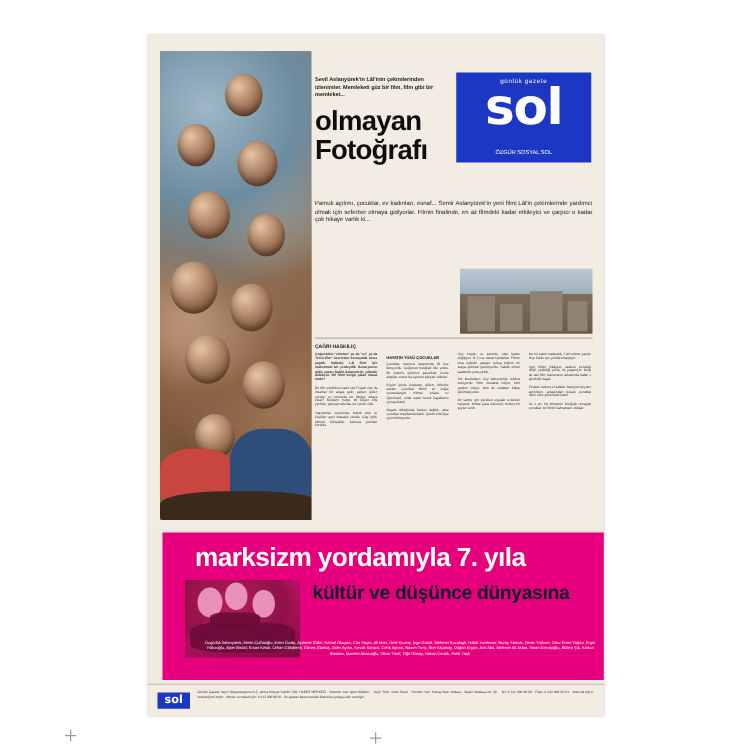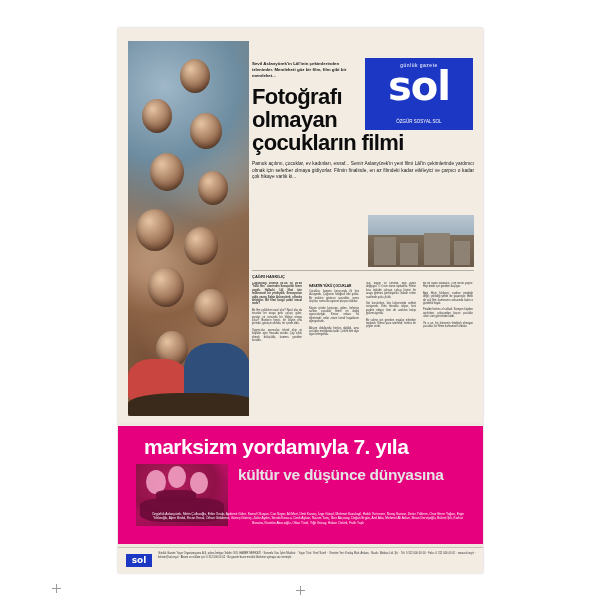--- a/index.html
+++ b/index.html
@@ -215,21 +215,21 @@
     left: 134px;
     top: 242px;
     width: 222px;
     height: 1px;
     background: #b5aea2;
   }
 
   
   .ad {
     position: absolute;
-    left: 0;
+    left: 12px;
     top: 398px;
     width: 365px;
     height: 118px;
     background: #e6007e;
     overflow: hidden;
   }
   .ad-line1 {
     position: absolute;
     left: 26px;
     top: 10px;
@@ -238,21 +238,21 @@
     color: #ffffff;
     letter-spacing: -0.5px;
     line-height: 22px;
   }
   .ad-line2 {
     position: absolute;
     left: 120px;
     top: 40px;
     font-size: 15.5px;
     font-weight: bold;
-    color: #e5e5e5;
+    color: #0f172a;
     letter-spacing: -0.3px;
     line-height: 17px;
   }
   .ad-line3 {
     position: absolute;
     left: 120px;
     top: 60px;
     font-size: 17.5px;
     font-weight: bold;
     color: #ffffff;
@@ -373,23 +373,22 @@
 
       <div class="masthead">
         <div class="gunluk">günlük gazete</div>
         <div class="sol">sol</div>
         <div class="tag">ÖZGÜR
 SOSYAL
 SOL</div>
       </div>
 
       <div class="headline">
+        <span>olmayan</span>
         <span>Fotoğrafı</span>
-        <span>olmayan</span>
-        <span>çocukların filmi</span>
       </div>
 
       <div class="standfirst">Pamuk açılımı, çocuklar, ev kadınları, esnaf... Semir Aslanyürek'in yeni filmi Lâl'in çekimlerinde yardımcı olmak için seferber olmaya gidiyorlar. Filmin finalinde, en az filmdeki kadar etkileyici ve çarpıcı o kadar çok hikaye varlık ki...</div>
 
       <div class="photo-small">
         <div class="bld" style="left:6px;  top:22px; width:22px; height:28px;"></div>
         <div class="bld" style="left:32px; top:28px; width:18px; height:22px;"></div>
         <div class="bld" style="left:56px; top:18px; width:26px; height:32px;"></div>
         <div class="bld" style="left:86px; top:26px; width:16px; height:24px;"></div>
       </div>

